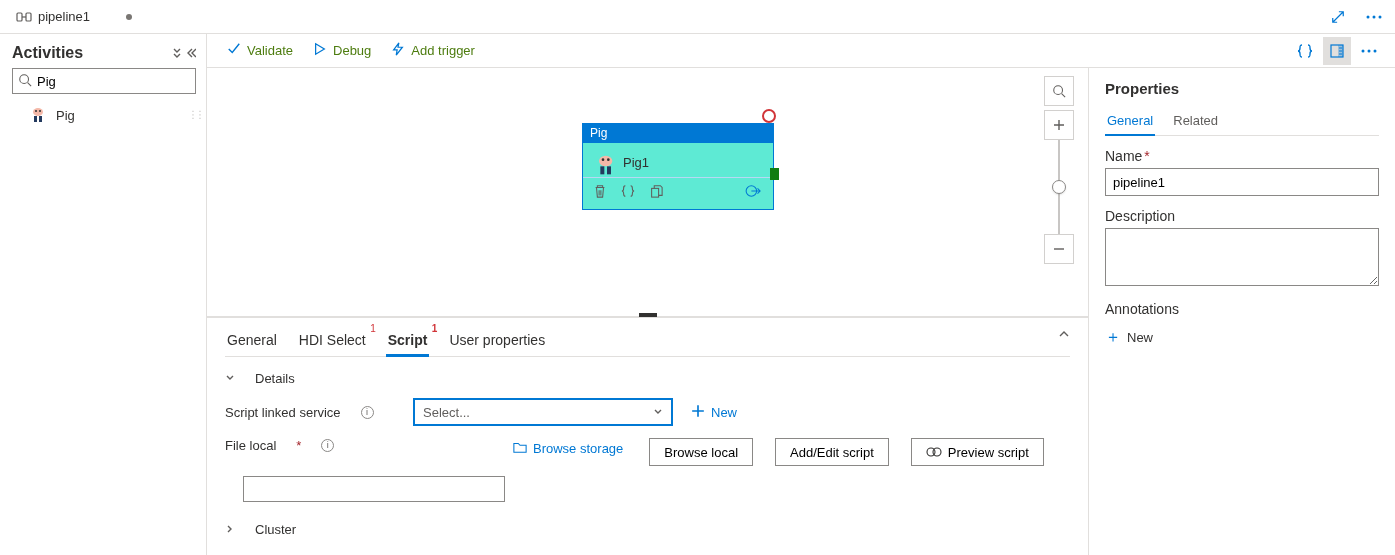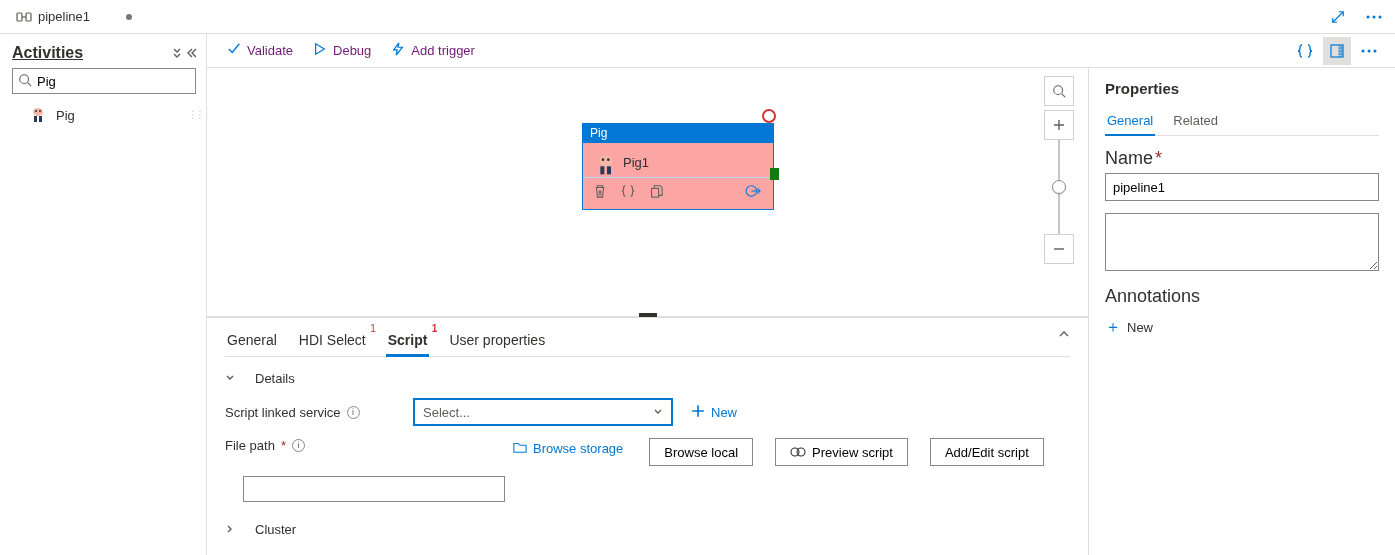--- a/index.html
+++ b/index.html
@@ -13,38 +13,38 @@
   .tab .pipeline-icon svg { display:block; }
   .tab .dirty-dot { width: 6px; height: 6px; border-radius: 50%; background: #797673; margin-left: 30px;}
   .tabstrip .right { position:absolute; right:8px; top:0; height:100%; display:flex; align-items:center; gap:10px; }
   .icon-btn { width:26px; height:26px; display:flex; align-items:center; justify-content:center; cursor:pointer; color:#0078d4; }
   .icon-btn.more { color:#0078d4; }
 
   .layout { display:flex; flex:1; min-height:0; }
 
   
   .sidebar { width:207px; border-right:1px solid #e1dfdd; display:flex; flex-direction:column; padding:10px 10px 0 12px; }
-  .sidebar-head { display:flex; align-items:center; justify-content:space-between; margin-bottom:6px;text-decoration:underline;}
+  .sidebar-head { display:flex; align-items:center; justify-content:space-between; margin-bottom:6px;}
   .sidebar-head h2 { font-size:16px; font-weight:600; }
   .sidebar-head .chevs { display:flex; gap:4px; color:#605e5c; cursor:pointer;}
   .search-box { position:relative; margin-bottom:8px; }
   .search-box input { width:100%; height:26px; border:1px solid #8a8886; padding:2px 6px 2px 24px; font-size:13px; outline:none; }
   .search-box .sicon { position:absolute; left:6px; top:5px; color:#605e5c; }
   .cat { display:flex; align-items:center; gap:6px; padding:4px 0; cursor:pointer; }
   .cat .chev { color:#605e5c; }
   .leaf { display:flex; align-items:center; gap:8px; padding:4px 0 4px 18px; cursor:grab; }
   .leaf .grip { width:8px; color:#c8c6c4; margin-left:auto; font-size:10px; letter-spacing:-3px; display:flex; flex-direction:column; line-height:4px;}
   .pig-icon { width:18px; height:18px; display:inline-block; }
   .pig-icon svg { display:block;}
 
   
   .workarea { flex:1; display:flex; flex-direction:column; min-width:0; position:relative; }
 
   .toolbar { height:34px; border-bottom:1px solid #e1dfdd; display:flex; align-items:center; padding:0 12px; gap:4px; }
-  .tb-btn { display:flex; align-items:center; gap:6px; padding:4px 8px; cursor:pointer; color:#701a75; }
+  .tb-btn { display:flex; align-items:center; gap:6px; padding:4px 8px; cursor:pointer; color:#4d7c0f; }
   .tb-btn .ic-validate { color:#0078d4; }
   .tb-btn .ic-debug { color:#0078d4; }
   .tb-btn .ic-trigger { color:#0078d4; }
   .toolbar .spacer { flex:1; }
   .tb-icon { width:28px; height:28px; display:flex; align-items:center; justify-content:center; cursor:pointer; color:#605e5c; }
   .tb-icon.braces { color:#0078d4; }
   .tb-icon.propsel { background:#e1dfdd; color:#0078d4; }
 
   .canvas-and-panel { flex:1; display:flex; min-height:0; }
 
@@ -55,21 +55,21 @@
   .float-tools { position:absolute; right:14px; top:8px; display:flex; flex-direction:column; align-items:center; }
   .float-square { width:30px; height:30px; border:1px solid #d2d0ce; display:flex; align-items:center; justify-content:center; color:#605e5c; background:#fff; cursor:pointer; }
   .float-gap { height:4px; }
   .slider-rail { width:2px; height:94px; background:#c8c6c4; position:relative; margin:0 auto; }
   .slider-knob { position:absolute; left:-6px; top:40px; width:14px; height:14px; border-radius:50%; background:#fff; border:1px solid #8a8886; box-shadow:0 1px 2px rgba(0,0,0,.1);}
 
   
   .node { position:absolute; left:375px; top:55px; width:192px; }
   .node-break { position:absolute; top:-14px; right:-2px; width:14px; height:14px; border:2px solid #d13438; border-radius:50%; background:#fff;}
   .node-header { background:#0078d4; color:#fff; font-size:12px; padding:3px 8px; }
-  .node-body { background:#fca5a5; border:1px solid #0078d4; border-top:none; }
+  .node-body { background:#5eead4; border:1px solid #0078d4; border-top:none; }
   .node-row { display:flex; align-items:center; gap:10px; padding:10px 10px 6px 12px;}
   .node-actions { display:flex; align-items:center; gap:14px; padding:6px 10px 8px 10px; color:#605e5c; border-top:1px solid #b8d8f3; }
   .node-actions .act-right { margin-left:auto; color:#0078d4;}
   .node-port { position:absolute; right:-5px; top:45px; width:9px; height:12px; background:#107c10; }
 
   
   .splitter { height:1px; background:#e1dfdd; position:relative;}
   .splitter:after{ content:""; position:absolute; left:50%; top:-3px; width:18px; height:4px; background:#323130; transform:translateX(-50%);}
 
   
@@ -77,36 +77,36 @@
   .dtabs { display:flex; gap:18px; border-bottom:1px solid #e1dfdd; }
   .dtab { padding:8px 2px; font-size:14px; color:#323130; cursor:pointer; position:relative;}
   .dtab.active { font-weight:600; }
   .dtab.active:after { content:""; position:absolute; left:0; right:0; bottom:-1px; height:3px; background:#0078d4;}
   .dtab .sup { position:absolute; top:-1px; right:-8px; font-size:10px; color:#d13438; }
   .collapse-panel { position:absolute; right:18px; top:10px; color:#605e5c; cursor:pointer;}
   .drow { display:flex; align-items:center; padding:6px 0; gap:20px;}
   .drow.head { font-weight:400; color:#323130; padding-top:14px; cursor:pointer;}
   .drow.head .chev{ color:#605e5c;}
   .form-row { display:flex; align-items:center; padding:6px 0; gap:18px;}
-  .form-label { width:170px; display:flex; align-items:center; gap:6px;}
+  .form-label { width:170px; display:flex; align-items:center; gap:20px;}
   .form-label .req{ color:#a4262c;}
   .form-label .info{ color:#605e5c; border:1px solid #8a8886; border-radius:50%; width:13px;height:13px; display:inline-flex; align-items:center; justify-content:center; font-size:9px; line-height:1;}
   .select { width:260px; height:28px; border:2px solid #0078d4; display:flex; align-items:center; justify-content:space-between; padding:0 8px; font-size:13px; color:#605e5c; cursor:pointer;}
   .plus-new { display:flex; align-items:center; gap:6px; color:#0078d4; cursor:pointer;}
   .txt-in { width:262px; height:26px; border:1px solid #8a8886; padding:2px 6px; font-size:13px; }
   .link-btn { display:flex; align-items:center; gap:6px; color:#0078d4; cursor:pointer; padding:2px 4px;}
   .out-btn { height:28px; border:1px solid #8a8886; background:#fff; padding:0 14px; font-size:13px; display:flex; align-items:center; gap:6px; cursor:pointer;}
 
   
   .props { width:307px; border-left:1px solid #e1dfdd; padding:12px 16px; }
   .props h3 { font-size:15px; font-weight:600; margin-bottom:10px;}
   .ptabs { display:flex; gap:16px; border-bottom:1px solid #e1dfdd; margin-bottom:12px;}
   .ptab { padding:6px 2px; cursor:pointer; color:#605e5c; }
   .ptab.active { color:#0078d4; border-bottom:2px solid #0078d4; margin-bottom:-1px;}
-  .plabel { font-size:18px; margin-bottom:4px; display:flex; gap:2px;}
+  .plabel { font-size:14px; margin-bottom:4px; display:flex; gap:2px;}
   .plabel .req { color:#a4262c;}
   .pinput { width:100%; height:28px; border:1px solid #8a8886; padding:3px 7px; font-size:13px; margin-bottom:12px;}
   .ptextarea { width:100%; height:58px; border:1px solid #8a8886; padding:4px 7px; font-size:13px; resize:both; margin-bottom:12px; overflow:auto;}
   .btn-new-annot { display:flex; align-items:center; gap:6px; color:#323130; cursor:pointer; padding:2px 0;}
   .btn-new-annot .plus { color:#0078d4; font-size:16px; font-weight:300;}
 
 </style>
 </head>
 <body>
 
@@ -321,45 +321,45 @@
               <div class="plus-new">
                 <span><svg width="14" height="14" viewBox="0 0 12 12">
                       <path stroke="#0078d4" stroke-width="1.4" d="M6 1v10M1 6h10"></path>
                     </svg></span>
                 <span>New</span>
               </div>
             </div>
 
             <div class="form-row" style="align-items:flex-start;">
               <div class="form-label">
-                <span>File path</span>
+                <span>File local</span>
                 <span class="req">*</span>
                 <span class="info">i</span>
               </div>
               <div style="display:flex; flex-direction:column; gap:16px;">
                 <div style="height:20px; display:flex; gap:22px; margin-left:96px;">
                   <div class="link-btn">
                     <span><svg width="14" height="14" viewBox="0 0 16 16">
                           <path fill="none" stroke="#0078d4" stroke-width="1.2" d="M1 4h5l2 2h7v8H1z"></path>
                         </svg></span>
                     <span>Browse storage</span>
                   </div>
                   <button class="out-btn">
                       <span>Browse local</span>
                     </button>
                   <button class="out-btn">
+                      <span>Add/Edit script</span>
+                    </button>
+                  <button class="out-btn">
                     <span><svg width="16" height="10" viewBox="0 0 16 10">
                           <ellipse cx="5" cy="5" rx="4" ry="4" fill="none" stroke="#323130" stroke-width="1.1"></ellipse>
                           <ellipse cx="11" cy="5" rx="4" ry="4" fill="none" stroke="#323130" stroke-width="1.1"></ellipse>
                         </svg></span>
                     <span>Preview script</span>
                   </button>
-                  <button class="out-btn">
-                      <span>Add/Edit script</span>
-                    </button>
                 </div>
                 <input class="txt-in" style="margin-top: 2px; margin-left: 0px; position: relative; left: -170px;" type="text">
               </div>
             </div>
 
             <style>
               
               .form-row:nth-of-type(3){ display:block; position:relative; height:60px;}
               .form-row:nth-of-type(3) .form-label{ position:absolute; left:0; top:0;}
               .form-row:nth-of-type(3) > div:nth-child(2){ position:static;}
@@ -380,20 +380,23 @@
           <h3>Properties</h3>
           <div class="ptabs">
             <div class="ptab active">General</div>
             <div class="ptab">Related</div>
           </div>
           <div class="plabel">
               <span>Name</span>
               <span class="req">*</span>
             </div>
           <input class="pinput" type="text" value="pipeline1" style="">
+          <div class="plabel">
+              <span>Description</span>
+            </div>
           <textarea class="ptextarea" style=""></textarea>
           <div class="plabel" style="margin-bottom:8px;">
               <span>Annotations</span>
             </div>
           <div class="btn-new-annot">
             <span class="plus">＋</span>
             <span>New</span>
           </div>
         </aside>
 

